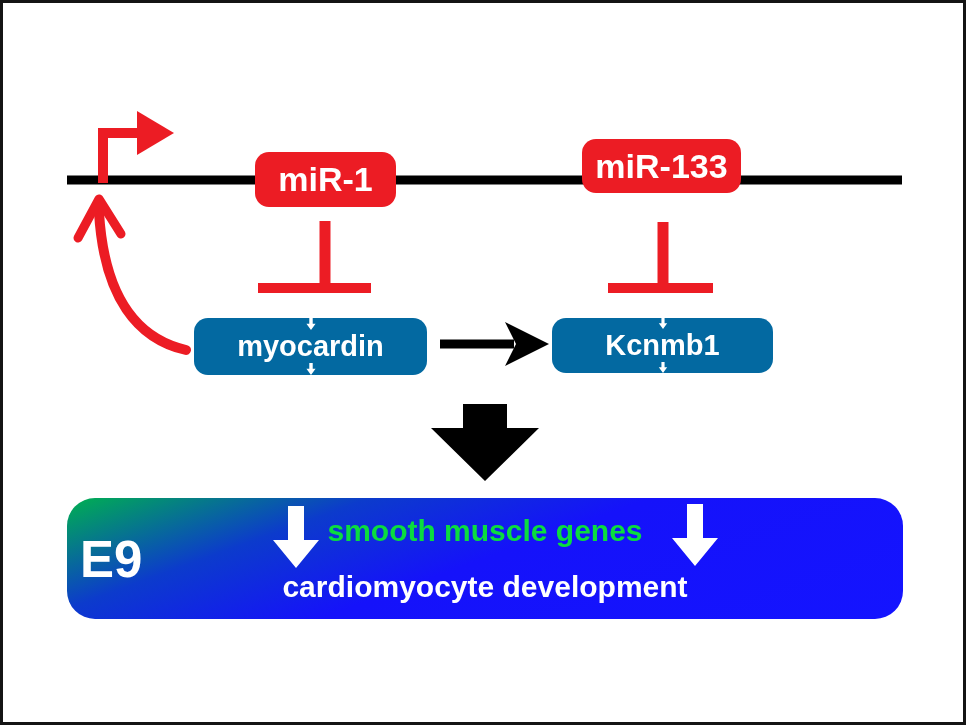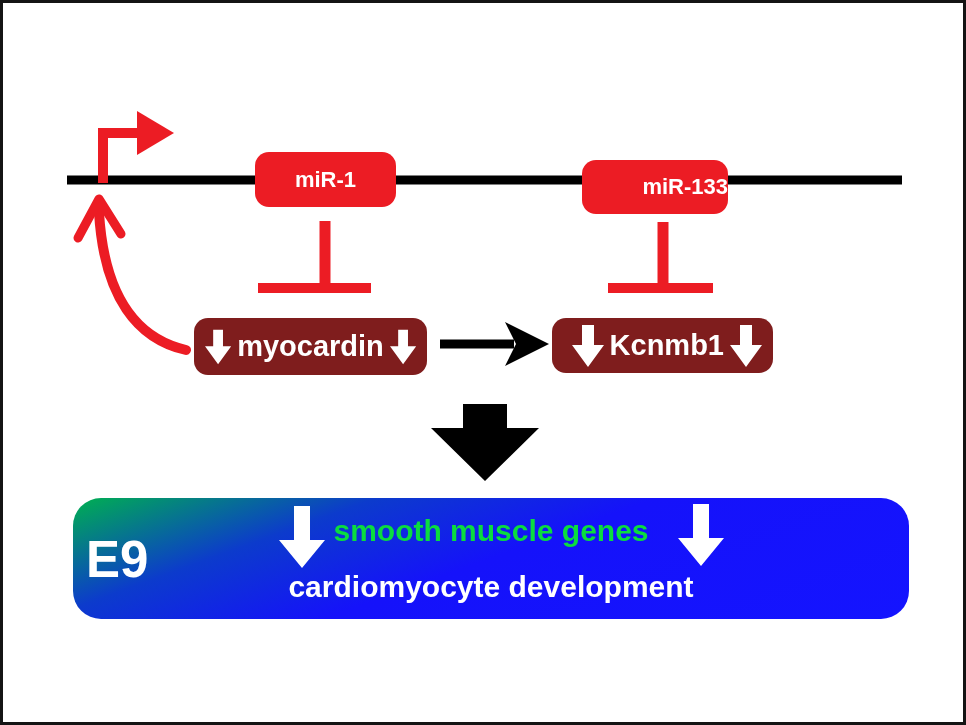--- a/index.html
+++ b/index.html
@@ -24,33 +24,34 @@
     display: flex;
     align-items: center;
     justify-content: center;
     color: #ffffff;
     border-radius: 14px;
     box-sizing: border-box;
     white-space: nowrap;
   }
   .red-box {
     background: #EC1C24;
-    font-size: 22px;
+    font-size: 34px;
   }
   .green-box {
-    background: #7f1d1d;
+    background: #0369a1;
     font-size: 29px;
     justify-content: space-between;
     padding: 0 11px;
+    flex-direction: column;
   }
   .green-box .label { padding: 0 6px; }
   .down-arrow-small { display: block; }
   .timeline-bar {
     position: absolute;
-    left: 73px; top: 498px;
+    left: 67px; top: 498px;
     width: 836px; height: 121px;
     border-radius: 28px;
     background: linear-gradient(160deg, #00B050 0%, #0C3BCC 26%, #1512FA 50%, #1414FF 100%);
   }
   .stage-label {
     position: absolute;
     color: #ffffff;
     font-size: 51px;
     top: 50%;
     transform: translateY(-50%);
@@ -105,21 +106,21 @@
       <polygon points="505,322 549,344 505,366 516,344" fill="#000000"></polygon>
     </g>
 
     <polygon points="463,404 507,404 507,428 539,428 485,481 431,428 463,428" fill="#000000"></polygon>
   </svg>
 
   <div class="gene-box red-box" style="left:255px; top:152px; width:141px; height:55px;">
     <span>miR-1</span>
   </div>
 
-  <div class="gene-box red-box" style="left:582px; top:160px; width:146px; height:54px;justify-content:flex-end;">
+  <div class="gene-box red-box" style="left:582px; top:139px; width:159px; height:54px;">
     <span>miR-133</span>
   </div>
 
   <div class="gene-box green-box" style="left:194px; top:318px; width:233px; height:57px;">
     <svg class="down-arrow-small" width="32" height="42" viewBox="0 0 32 42">
       <polygon points="10,0 22,0 22,20 32,20 16,42 0,20 10,20" fill="#ffffff"></polygon>
     </svg>
     <span class="label">myocardin</span>
     <svg class="down-arrow-small" width="32" height="42" viewBox="0 0 32 42">
       <polygon points="10,0 22,0 22,20 32,20 16,42 0,20 10,20" fill="#ffffff"></polygon>

